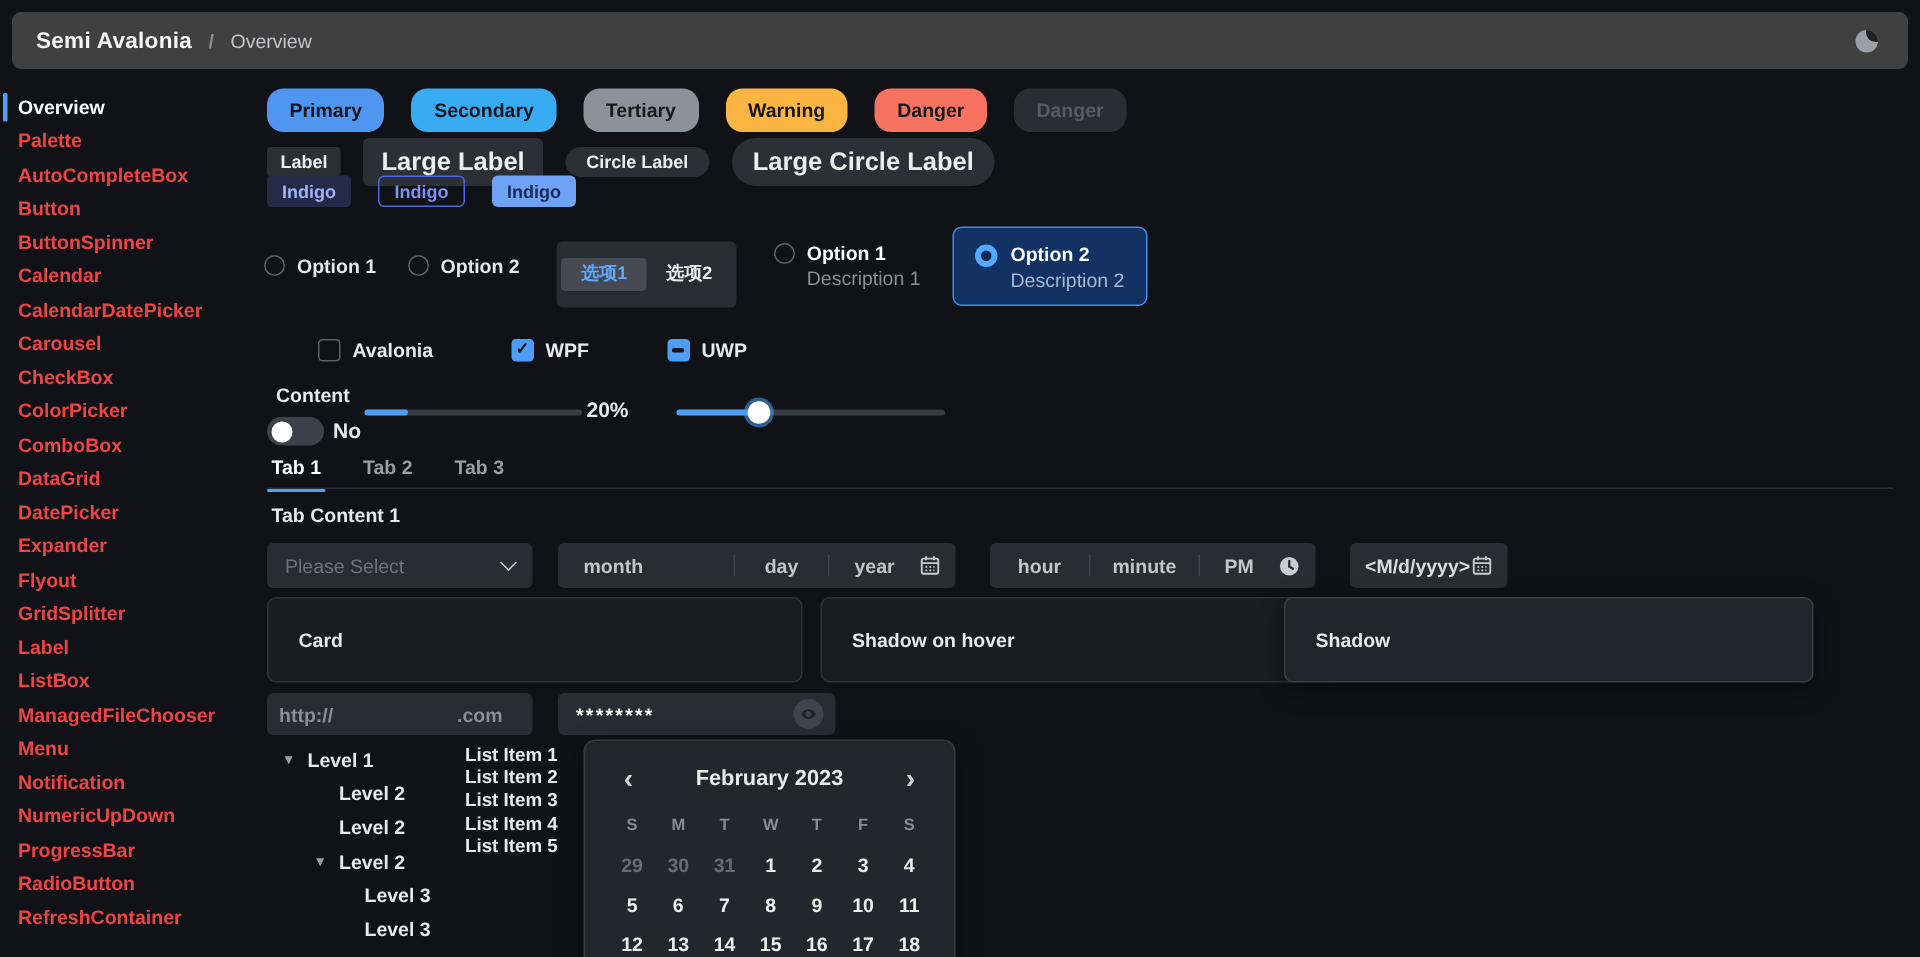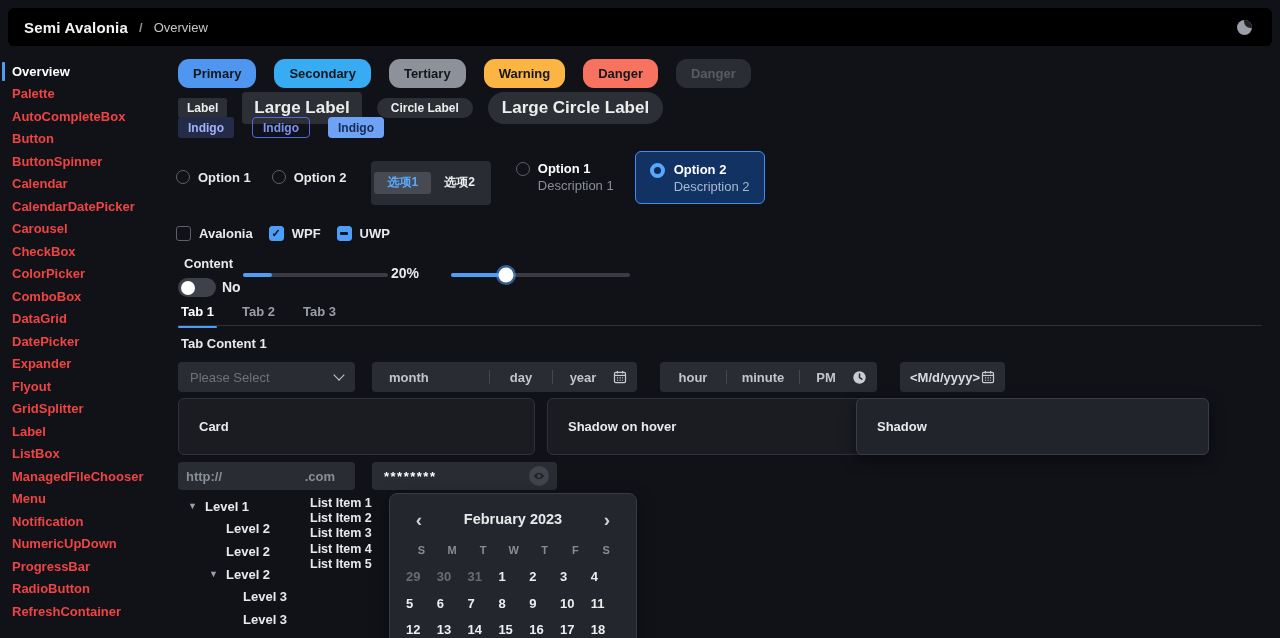--- a/index.html
+++ b/index.html
@@ -1,21 +1,21 @@
 <!DOCTYPE html>
 <html><head>
 <meta charset="utf-8">
 <style>
   * { margin:0; padding:0; box-sizing:border-box; }
   html,body { width:1280px; height:638px; overflow:hidden; background:#111218;
     font-family:"Liberation Sans", sans-serif; color:#e8e9ea; }
   .stage { position:absolute; inset:0; }
 
   
-  .topbar { position:absolute; left:8px; top:8px; right:8px; height:38px; background:#000000;
+  .topbar { position:absolute; left:8px; top:8px; right:8px; height:38px; background:#404040;
     border-radius:6px; display:flex; align-items:center; padding:0 16px; }
   .brand { font-size:15px; font-weight:700; color:#f4f5f6; letter-spacing:.2px; }
   .crumb-sep { margin:0 11px; color:#8a8e96; font-weight:700; font-size:13px; }
   .crumb { font-size:13px; color:#c3c5c9; }
   .theme-btn { margin-left:auto; width:24px; height:24px; display:flex; align-items:center;
     justify-content:center; cursor:pointer; }
   .moon { width:15px; height:15px; border-radius:50%; background:#9ba0a8; position:relative; overflow:hidden; }
   .moon::after { content:""; position:absolute; width:13px; height:13px; border-radius:50%;
     background:#1f2127; left:7px; top:-5px; }
 
@@ -67,21 +67,21 @@
   .dr-title { font-size:13px; font-weight:700; line-height:17px; color:#fff; }
   .dr-sub { font-size:13px; color:#8a8e96; line-height:17px; }
   .card-radio { height:53px; background:#123263; border:1px solid #3e8ef7; border-radius:6px;
     padding:9px 14px; display:flex; gap:9px; align-items:flex-start; cursor:pointer; }
   .rdot-sel { width:15px; height:15px; border-radius:50%; border:4.5px solid #54a9ff;
     background:#0e2a55; flex:none; margin-top:2px; }
   .card-radio .dr-sub { color:#a8b8d0; }
 
   
   .row-checks { position:absolute; left:176px; top:226px; display:flex; gap:16px; align-items:center; }
-  .check { display:flex; align-items:center; gap:8px; font-size:13px; font-weight:700; cursor:pointer; }
+  .check { display:flex; align-items:center; gap:8px; font-size:13px; font-weight:700; cursor:pointer;margin-left:36px; }
   .cbox { width:15px; height:15px; border-radius:3px; border:1.5px solid #5c6066; flex:none;
     display:flex; align-items:center; justify-content:center; }
   .check.checked .cbox, .check.indeterminate .cbox { background:#4c9ef8; border-color:#4c9ef8; }
   .cbox .tick { display:none; color:#15161b; font-size:11px; font-weight:900; line-height:1; }
   .check.checked .tick { display:block; }
   .cbox .bar { display:none; width:8px; height:2.5px; background:#15161b; border-radius:1px; }
   .check.indeterminate .bar { display:block; }
 
   
   .content-label { position:absolute; left:184px; top:256px; font-size:13px; font-weight:700; }
@@ -159,21 +159,21 @@
   
   .calendar { position:absolute; left:389px; top:493px; width:248px; height:182px; background:#24262d;
     border:1px solid #383b42; border-radius:8px; box-shadow:0 6px 18px rgba(0,0,0,.45); padding:10px 16px; }
   .cal-head { display:flex; align-items:center; height:30px; }
   .cal-nav { width:26px; text-align:center; color:#cfd2d6; font-size:19px; font-weight:600;
     line-height:1; cursor:pointer; user-select:none; }
   .cal-title { flex:1; text-align:center; font-size:14.5px; font-weight:700; }
   .cal-week { display:grid; grid-template-columns:repeat(7,30.8px); margin-top:10px; }
   .cal-wd { text-align:center; font-size:11px; font-weight:700; color:#888c93; }
   .cal-days { display:grid; grid-template-columns:repeat(7,30.8px); margin-top:13px; row-gap:8.5px; }
-  .cal-day { font-size:13px; font-weight:700; color:#eceded; height:18px; cursor:pointer; }
+  .cal-day { text-align:center; font-size:13px; font-weight:700; color:#eceded; height:18px; cursor:pointer; }
   .cal-day.muted { color:#686c73; }
 
   svg { display:block; }
 </style>
 </head>
 <body>
 
 <div class="stage">
 
   <div class="topbar">

